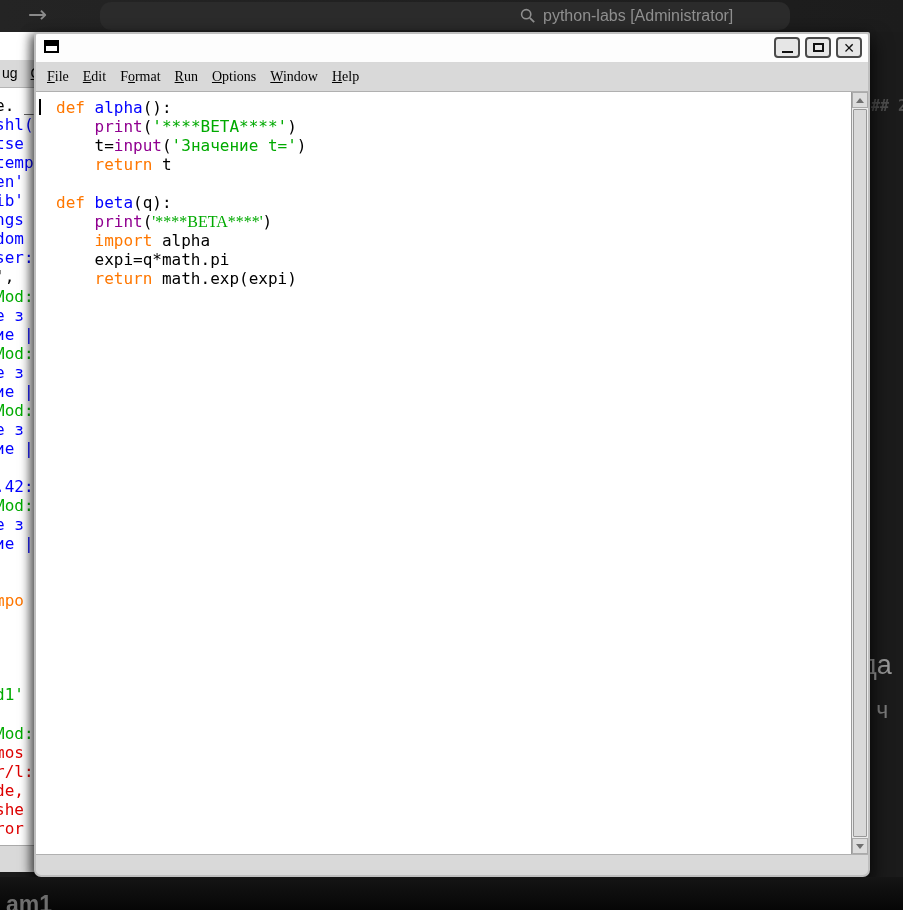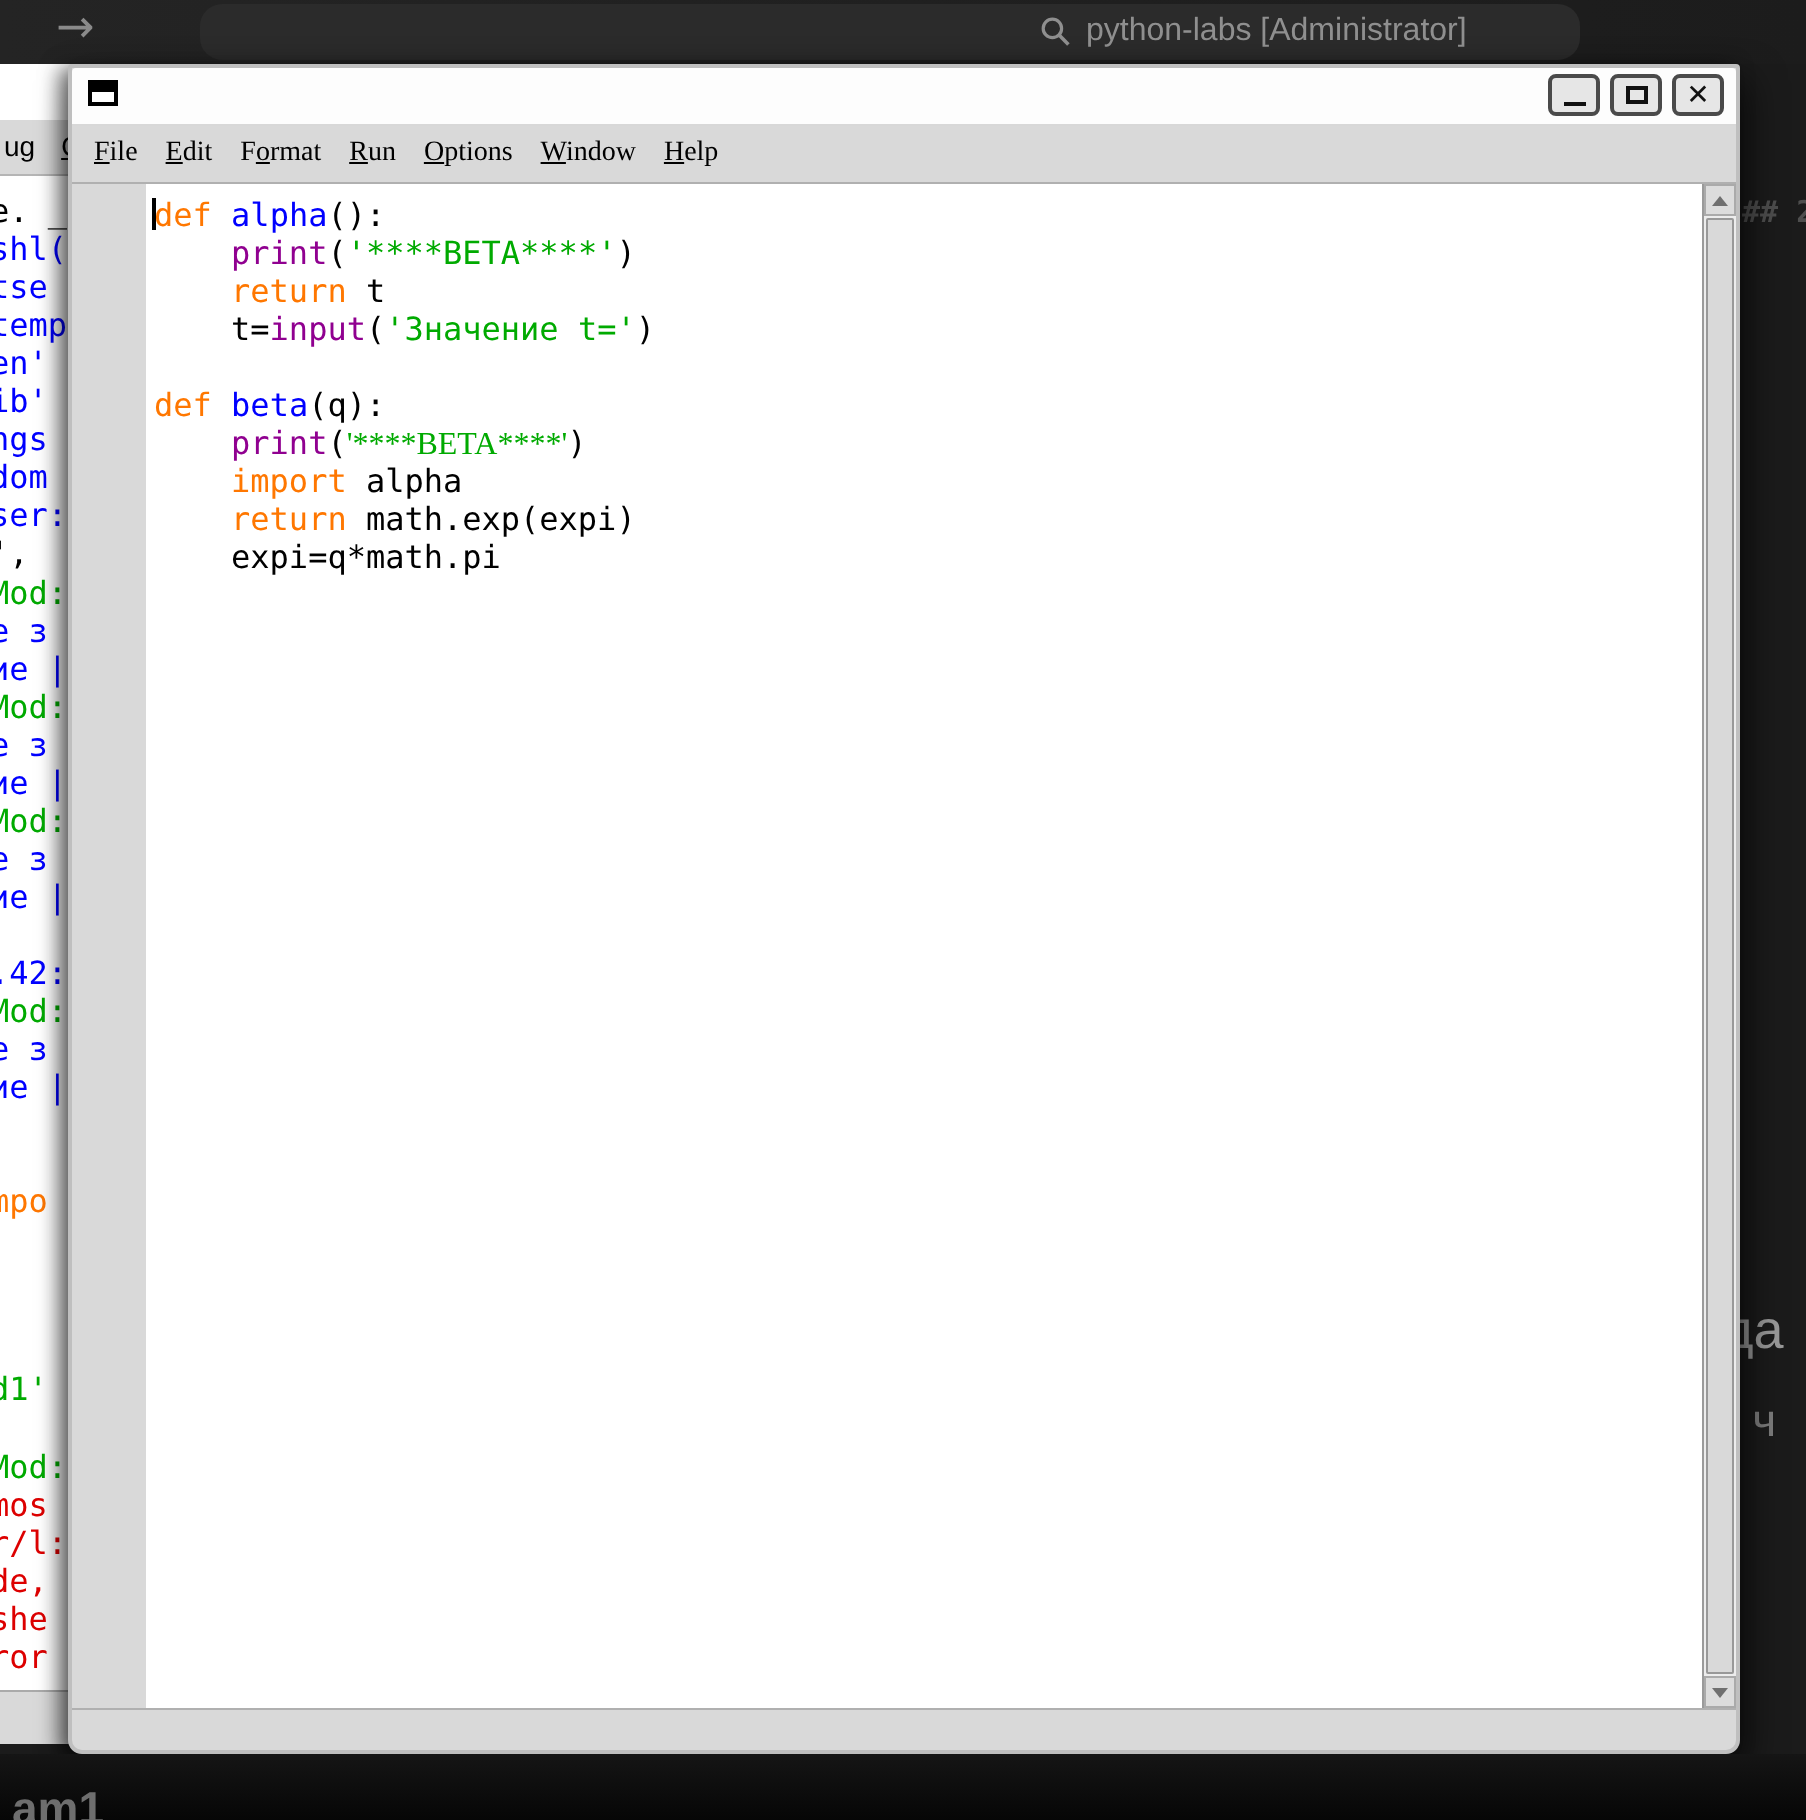--- a/index.html
+++ b/index.html
@@ -64,21 +64,21 @@
            font-family:"DejaVu Sans",sans-serif;}
 
   .menubar{height:28px;background:#d9d9d9;border-bottom:1px solid #b0b0b0;
            display:flex;align-items:center;padding-left:4px;
            font-size:14px;color:#000;}
   .menu-item{padding:2px 7px;white-space:nowrap;cursor:default;font-family:Liberation Serif, serif;}
   .menu-item u{text-decoration:underline;}
 
   .editor-row{display:flex;height:762px;border-bottom:1px solid #b0b0b0;}
   .editor{position:relative;flex:1;background:#ffffff;overflow:hidden;
-          padding:6px 0 0 4px;margin-left:37px;}
+          padding:6px 0 0 20px;}
   .caret{position:absolute;left:3px;top:7px;width:2px;height:16px;background:#000;}
   .code-line{height:19px;font-family:"DejaVu Sans Mono",monospace;
              font-size:16px;white-space:pre;line-height:19px;}
 
   .scrollbar{position:relative;width:16px;background:#ececec;
              border-left:1px solid #9a9a9a;}
   .sb-btn{position:absolute;left:0;width:16px;height:16px;background:#dcdcdc;
           border:1px solid #aaa;box-sizing:border-box;display:flex;
           align-items:center;justify-content:center;}
   .sb-btn.up{top:0;}
@@ -184,28 +184,28 @@
         <span class="menu-item"><u>W</u>indow</span>
         <span class="menu-item"><u>H</u>elp</span>
       </div>
 
     <div class="editor-row">
       <div class="editor">
         <div class="caret"></div>
         <div id="code">
             <div class="code-line"><span style="color: rgb(255, 119, 0);">def</span><span style="color: rgb(0, 0, 0);"> </span><span style="color: rgb(0, 0, 255);">alpha</span><span style="color: rgb(0, 0, 0);">():</span></div>
             <div class="code-line"><span style="color: rgb(0, 0, 0);">    </span><span style="color: rgb(144, 0, 144);">print</span><span style="color: rgb(0, 0, 0);">(</span><span style="color: rgb(0, 170, 0);">'****BETA****'</span><span style="color: rgb(0, 0, 0);">)</span></div>
+            <div class="code-line"><span style="color: rgb(0, 0, 0);">    t=</span><span style="color: rgb(144, 0, 144);">input</span><span style="color: rgb(0, 0, 0);">(</span><span style="color: rgb(0, 170, 0);">'Значение t='</span><span style="color: rgb(0, 0, 0);">)</span></div>
             <div class="code-line"><span style="color: rgb(0, 0, 0);">    </span><span style="color: rgb(255, 119, 0);">return</span><span style="color: rgb(0, 0, 0);"> t</span></div>
-            <div class="code-line"><span style="color: rgb(0, 0, 0);">    t=</span><span style="color: rgb(144, 0, 144);">input</span><span style="color: rgb(0, 0, 0);">(</span><span style="color: rgb(0, 170, 0);">'Значение t='</span><span style="color: rgb(0, 0, 0);">)</span></div>
             <div class="code-line"> </div>
             <div class="code-line"><span style="color: rgb(255, 119, 0);">def</span><span style="color: rgb(0, 0, 0);"> </span><span style="color: rgb(0, 0, 255);">beta</span><span style="color: rgb(0, 0, 0);">(q):</span></div>
             <div class="code-line"><span style="color: rgb(0, 0, 0);">    </span><span style="color: rgb(144, 0, 144);">print</span><span style="color: rgb(0, 0, 0);">(</span><span style="color: rgb(0, 170, 0); font-family: Liberation Serif, serif;">'****BETA****'</span><span style="color: rgb(0, 0, 0);">)</span></div>
             <div class="code-line"><span style="color: rgb(0, 0, 0);">    </span><span style="color: rgb(255, 119, 0);">import</span><span style="color: rgb(0, 0, 0);"> alpha</span></div>
+            <div class="code-line"><span style="color: rgb(0, 0, 0);">    expi=q*math.pi</span></div>
             <div class="code-line"><span style="color: rgb(0, 0, 0);">    </span><span style="color: rgb(255, 119, 0);">return</span><span style="color: rgb(0, 0, 0);"> math.exp(expi)</span></div>
-            <div class="code-line"><span style="color: rgb(0, 0, 0);">    expi=q*math.pi</span></div>
           </div>
       </div>
       <div class="scrollbar">
         <div class="sb-btn up">
           <span class="tri-up"></span>
         </div>
         <div class="sb-thumb"></div>
         <div class="sb-btn down">
           <span class="tri-down"></span>
         </div>

